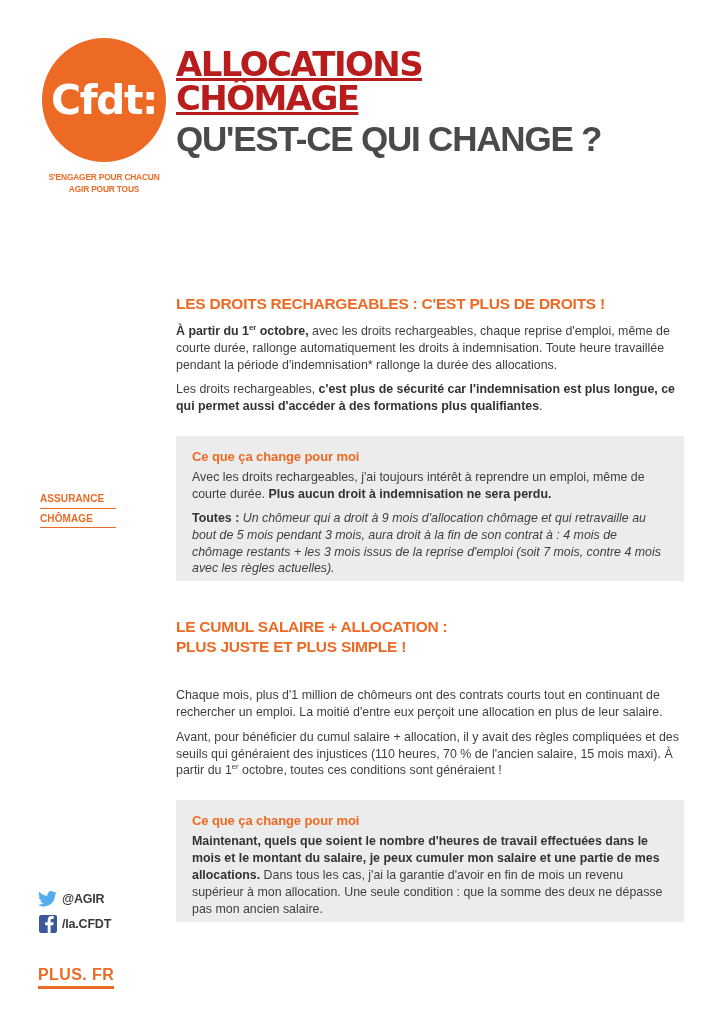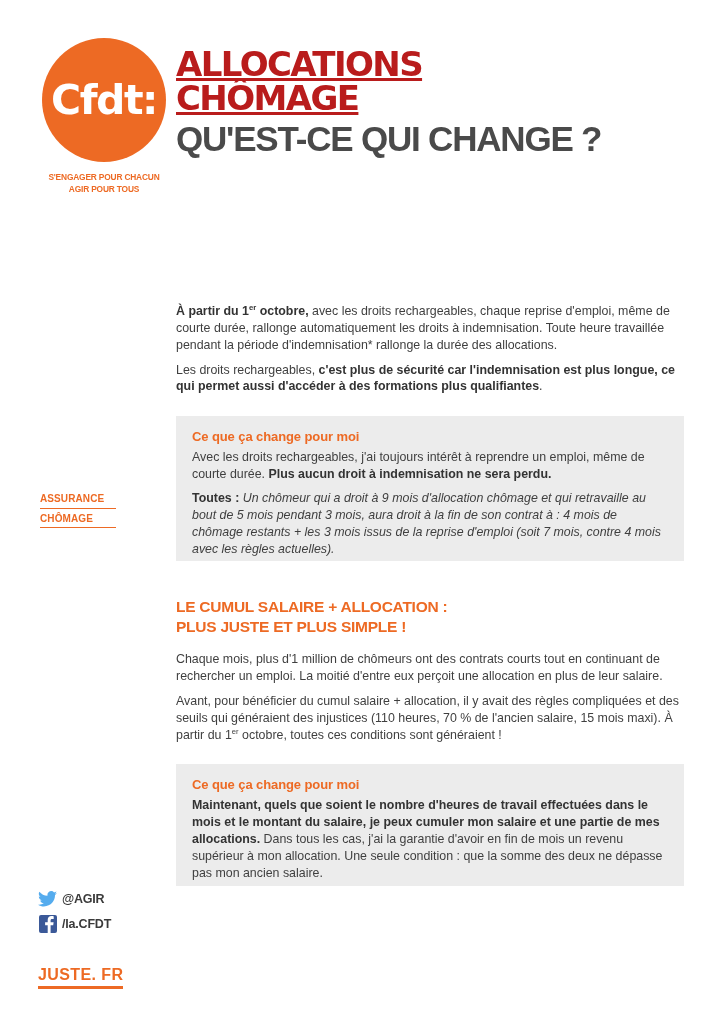--- a/index.html
+++ b/index.html
@@ -253,20 +253,21 @@
   </div>
 
   <div class="side-label">
     <span>ASSURANCE</span>
     <span>CHÔMAGE</span>
   </div>
 
   <div class="content">
 
     <section>
+      <h2 class="section-heading">LES DROITS RECHARGEABLES : C'EST PLUS DE DROITS !</h2>
 
       <p class="body-text"><b>À partir du 1<sup>er</sup> octobre,</b><span> avec les droits rechargeables, chaque reprise d'emploi, même de courte durée, rallonge automatiquement les droits à indemnisation. Toute heure travaillée pendant la période d'indemnisation* rallonge la durée des allocations.</span></p>
 
       <p class="body-text tight"><span>Les droits rechargeables, </span><b>c'est plus de sécurité car l'indemnisation est plus longue, ce qui permet aussi d'accéder à des formations plus qualifiantes</b><span>.</span></p>
 
       <div class="callout">
         <div class="callout-title">Ce que ça change pour moi</div>
         <p><span>Avec les droits rechargeables, j'ai toujours intérêt à reprendre un emploi, même de courte durée. </span><b>Plus aucun droit à indemnisation ne sera perdu.</b></p>
         <p><b>Toutes :</b><i> Un chômeur qui a droit à 9 mois d'allocation chômage et qui retravaille au bout de 5 mois pendant 3 mois, aura droit à la fin de son contrat à : 4 mois de chômage restants + les 3 mois issus de la reprise d'emploi (soit 7 mois, contre 4 mois avec les règles actuelles).</i></p>
       </div>
@@ -274,21 +275,21 @@
     </section>
 
     <div class="gap-lg"></div>
 
     <section>
       <h2 class="section-heading">
         <span>LE CUMUL SALAIRE + ALLOCATION :</span><br>
         <span>PLUS JUSTE ET PLUS SIMPLE !</span>
       </h2>
 
-      <p class="body-text" style="margin-top:14px">Chaque mois, plus d'1 million de chômeurs ont des contrats courts tout en continuant de rechercher un emploi. La moitié d'entre eux perçoit une allocation en plus de leur salaire.</p>
+      <p class="body-text" style="margin-top:30px">Chaque mois, plus d'1 million de chômeurs ont des contrats courts tout en continuant de rechercher un emploi. La moitié d'entre eux perçoit une allocation en plus de leur salaire.</p>
 
       <p class="body-text tight"><span>Avant, pour bénéficier du cumul salaire + allocation, il y avait des règles compliquées et des seuils qui généraient des injustices (110 heures, 70 % de l'ancien salaire, 15 mois maxi). À partir du 1</span><sup>er</sup><span> octobre, toutes ces conditions sont généraient !</span></p>
 
       <div class="callout">
         <div class="callout-title">Ce que ça change pour moi</div>
         <p><b>Maintenant, quels que soient le nombre d'heures de travail effectuées dans le mois et le montant du salaire, je peux cumuler mon salaire et une partie de mes allocations.</b><span> Dans tous les cas, j'ai la garantie d'avoir en fin de mois un revenu supérieur à mon allocation. Une seule condition : que la somme des deux ne dépasse pas mon ancien salaire.</span></p>
       </div>
     </section>
 
   </div>
@@ -310,15 +311,15 @@
           <svg width="18" height="18" viewBox="0 0 18 18" aria-hidden="true" style="position:absolute;left:0;top:0">
             <path fill="#ffffff" d="M11.6 18V10.3h2.6l.4-3h-3V5.4c0-.9.2-1.5 1.5-1.5h1.6V1.2C14.4 1.1 13.5 1 12.4 1 10.2 1 8.7 2.4 8.7 4.9v2.4H6.1v3h2.6V18h2.9z"></path>
           </svg>
         </span>
       </span>
       <span class="social-handle">/la.CFDT</span>
     </div>
 
   </div>
 
-  <a class="site-url" href="#" style="text-decoration:none">JUSTE. FR</a>
+  <a class="site-url" href="#" style="text-decoration:none">PLUS. FR</a>
 
 </div>
 
 </body></html>

